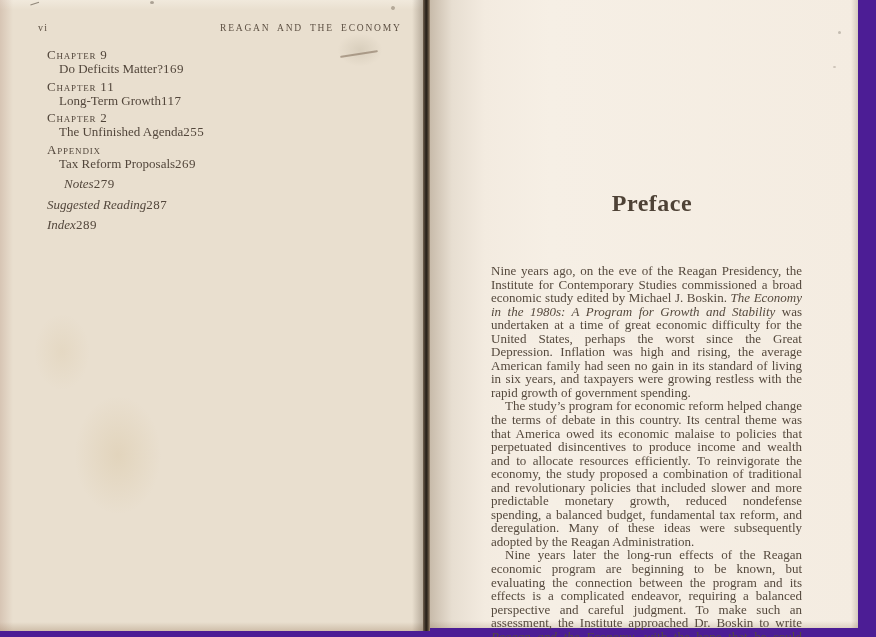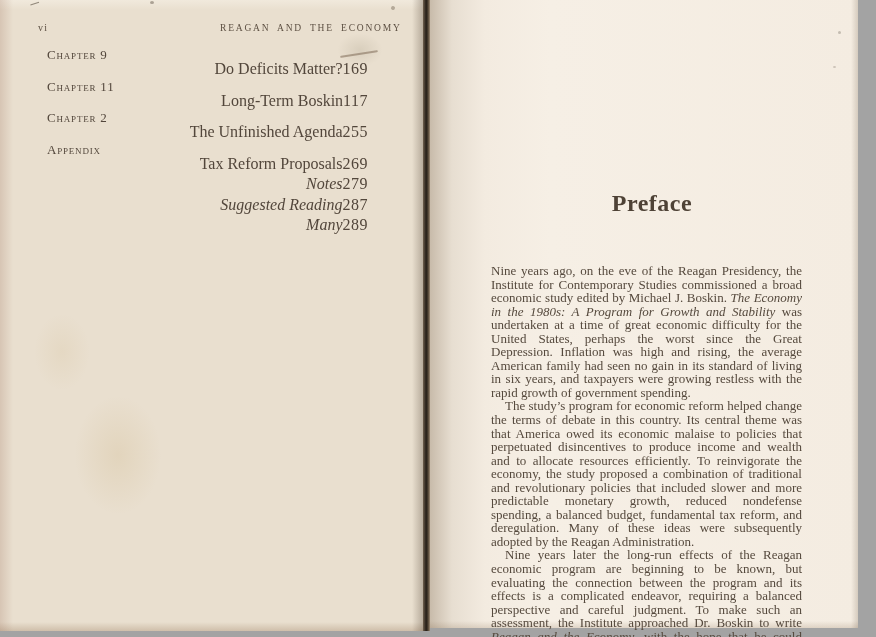--- a/index.html
+++ b/index.html
@@ -1,17 +1,17 @@
 <!DOCTYPE html>
 <html><head>
 <meta charset="utf-8">
 <style>
   html,body{margin:0;padding:0;}
   body{width:876px;height:637px;overflow:hidden;background:#2b2520;}
-  .scene{position:relative;width:876px;height:637px;background:#a3a3a3;
+  .scene{position:relative;width:876px;height:637px;background:#4c1d95;
          font-family:"Liberation Serif","DejaVu Serif",serif;}
 
   
   .left-page{position:absolute;left:0;top:0;width:423px;height:631px;
     background:
       radial-gradient(ellipse 62px 85px at 118px 455px, rgba(175,135,55,0.12), transparent 70%),
       radial-gradient(ellipse 40px 55px at 62px 352px, rgba(175,135,55,0.08), transparent 70%),
       radial-gradient(ellipse 30px 22px at 360px 50px, rgba(200,190,170,0.5), transparent 75%),
       linear-gradient(to right, rgba(150,105,85,0.22), rgba(150,105,85,0) 13px),
       linear-gradient(to left, rgba(55,38,22,0.28), rgba(55,38,22,0) 11px),
@@ -34,26 +34,26 @@
   .folio{position:absolute;left:38px;top:22px;font-size:10px;letter-spacing:1.2px;
          color:#5d5043;}
   .running-header{position:absolute;left:220px;top:23px;font-size:9.5px;
          letter-spacing:1.8px;word-spacing:3px;color:#5d5043;}
 
   
   .toc{position:absolute;left:47px;top:48px;width:321px;color:var(--ink,#52463b);}
   .toc-entry{margin:0 0 4px 0;}
   .toc-entry.chapter{margin-bottom:4px;}
   .toc-label{font-variant:small-caps;letter-spacing:0.8px;font-size:13px;line-height:14px;}
-  .toc-row{display:flex;justify-content:flex-end;font-size:16px;line-height:13.5px;}
+  .toc-row{display:flex;justify-content:flex-start;font-size:13px;line-height:13.5px;}
   .chapter .toc-row{padding-left:12px;}
   .toc-page{letter-spacing:0.5px;}
   .frontmatter .toc-row{line-height:16.5px;}
   .frontmatter .toc-title{font-style:italic;}
-  .frontmatter-gap{margin-top:6px;}
+  .frontmatter-gap{margin-top:6px;margin-left:17px;}
 
   
   .preface-title{position:absolute;top:190px;left:8px;width:100%;margin:0;text-align:center;
     font-size:24px;font-weight:700;letter-spacing:0.5px;color:#4e4236;}
   .preface-body{position:absolute;top:264px;left:61px;width:311px;
     font-size:13px;line-height:13.55px;text-align:justify;color:#55493d;}
   .preface-body p{margin:0;}
   .preface-body p.indent{text-indent:14px;}
 
   
@@ -83,21 +83,21 @@
         <div class="toc-entry chapter">
           <div class="toc-label">Chapter 9</div>
           <div class="toc-row">
             <span class="toc-title">Do Deficits Matter?</span>
             <span class="toc-page">169</span>
           </div>
         </div>
         <div class="toc-entry chapter">
           <div class="toc-label">Chapter 11</div>
           <div class="toc-row">
-            <span class="toc-title">Long-Term Boskin</span>
+            <span class="toc-title">Long-Term Growth</span>
             <span class="toc-page">117</span>
           </div>
         </div>
         <div class="toc-entry chapter">
           <div class="toc-label">Chapter 2</div>
           <div class="toc-row">
             <span class="toc-title">The Unfinished Agenda</span>
             <span class="toc-page">255</span>
           </div>
         </div>
@@ -115,21 +115,21 @@
           </div>
         </div>
         <div class="toc-entry frontmatter">
           <div class="toc-row">
             <span class="toc-title">Suggested Reading</span>
             <span class="toc-page">287</span>
           </div>
         </div>
         <div class="toc-entry frontmatter">
           <div class="toc-row">
-            <span class="toc-title">Many</span>
+            <span class="toc-title">Index</span>
             <span class="toc-page">289</span>
           </div>
         </div>
       </div>
 
     <div class="pen-mark"></div>
     <div class="corner-squiggle"></div>
     <div class="top-dot-1"></div>
     <div class="top-dot-2"></div>
   </div>

